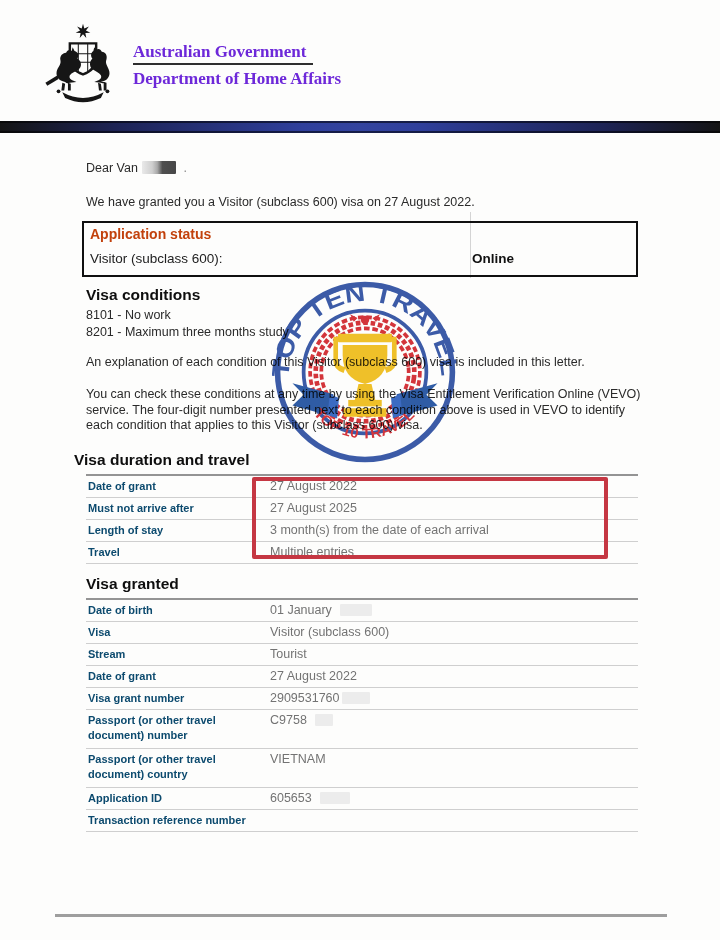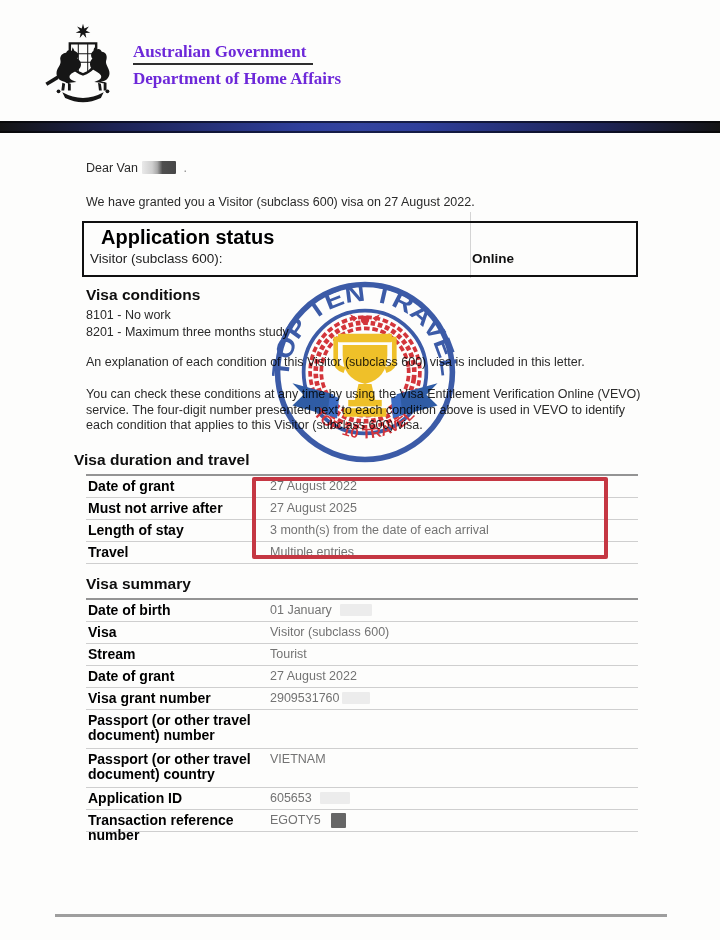--- a/index.html
+++ b/index.html
@@ -35,37 +35,37 @@
   .redact-light{height:12px;background:#ececec;margin-left:8px;margin-bottom:1px;}
   .redact-dark{width:15px;height:15px;background:#666;margin-left:10px;margin-bottom:1px;}
   .faintdot{color:#8a8a8a;}
 
   
   .status-artifact{left:470px;top:212px;width:1px;height:66px;background:#d4d4d4;}
   .status-box{
     left:82px;top:221px;width:552px;height:52px;
     border:2px solid #101010;background:transparent;padding:0;
   }
-  .status-title{position:absolute;left:17px;top:3px;font-size:20px;font-weight:bold;color:#000000;}
+  .status-title{position:absolute;left:6px;top:3px;font-size:14px;font-weight:bold;color:#c2410c;}
   .status-label{position:absolute;left:6px;top:28px;font-size:13.5px;color:#222;}
   .status-value{position:absolute;left:388px;top:28px;font-size:13.5px;font-weight:bold;color:#111;}
 
   
   .sec-title{font-size:15.5px;font-weight:bold;color:#0e0e0e;}
 
   
   .cond-list{left:86px;top:307px;line-height:16.5px;}
   .explain{left:86px;top:355px;}
   .vevo{left:86px;top:387px;width:568px;}
 
   
   .tbl{left:86px;width:552px;border-bottom:1px solid #cfcfcf;}
   .trow{display:flex;align-items:flex-start;border-top:1px solid #cfcfcf;}
   .tbl .trow:first-child{border-top:2px solid #949494;}
-  .tlabel{flex:0 0 176px;padding:3px 6px 3px 2px;font-weight:bold;font-size:14px;color:#000000;line-height:15px;}
+  .tlabel{flex:0 0 176px;padding:3px 6px 3px 2px;font-weight:bold;font-size:11px;color:#0c4a6e;line-height:15px;}
   .tvalue{flex:1;padding:3px 0;font-size:12.5px;color:#737373;line-height:15px;}
   .r1{height:21px;}
   .r2{height:38px;}
   .duration-tbl{top:474px;}
   .summary-tbl{top:598px;}
 
   .highlight-box{
     left:252px;top:477px;width:348px;height:74px;
     border:4px solid #c53743;border-radius:2px;z-index:5;
   }
@@ -142,21 +142,21 @@
     <div class="tvalue">3 month(s) from the date of each arrival</div>
   </div>
   <div class="trow r1">
     <div class="tlabel">Travel</div>
     <div class="tvalue">Multiple entries</div>
   </div>
 </div>
 
 <div class="abs highlight-box"></div>
 
-<div class="abs sec-title" style="left:86px;top:575px;">Visa summary</div>
+<div class="abs sec-title" style="left:86px;top:575px;">Visa granted</div>
 
 <div class="abs tbl summary-tbl">
   <div class="trow r1">
     <div class="tlabel">Date of birth</div>
     <div class="tvalue"><span>01 January</span><span class="redact redact-light" style="width:32px;"></span></div>
   </div>
   <div class="trow r1">
     <div class="tlabel">Visa</div>
     <div class="tvalue">Visitor (subclass 600)</div>
   </div>
@@ -167,32 +167,32 @@
   <div class="trow r1">
     <div class="tlabel">Date of grant</div>
     <div class="tvalue">27 August 2022</div>
   </div>
   <div class="trow r1">
     <div class="tlabel">Visa grant number</div>
     <div class="tvalue"><span>2909531760</span><span class="redact redact-light" style="width:28px;margin-left:2px;"></span></div>
   </div>
   <div class="trow r2">
     <div class="tlabel">Passport (or other travel document) number</div>
+    <div class="tvalue"><span>C9758</span><span class="redact redact-light" style="width:18px;"></span></div>
   </div>
   <div class="trow r2">
     <div class="tlabel">Passport (or other travel document) country</div>
     <div class="tvalue">VIETNAM</div>
   </div>
   <div class="trow r1">
     <div class="tlabel">Application ID</div>
     <div class="tvalue"><span>605653</span><span class="redact redact-light" style="width:30px;"></span></div>
   </div>
   <div class="trow r1">
     <div class="tlabel">Transaction reference number</div>
-    <div class="tvalue"><span>EGOTY5</span><span class="redact redact-dark"></span></div>
   </div>
 </div>
 
 <svg class="abs stamp" viewBox="0 0 200 200" aria-hidden="true">
   <defs>
     <path id="arcTop" d="M18,106 A82,82 0 0 1 182,106" fill="none"></path>
     <path id="arcBottom" d="M42,142 A72,72 0 0 0 158,142" fill="none"></path>
   </defs>
 
   <circle cx="100" cy="100" r="94" fill="#ffffff" stroke="#2b4ea2" stroke-width="6"></circle>

